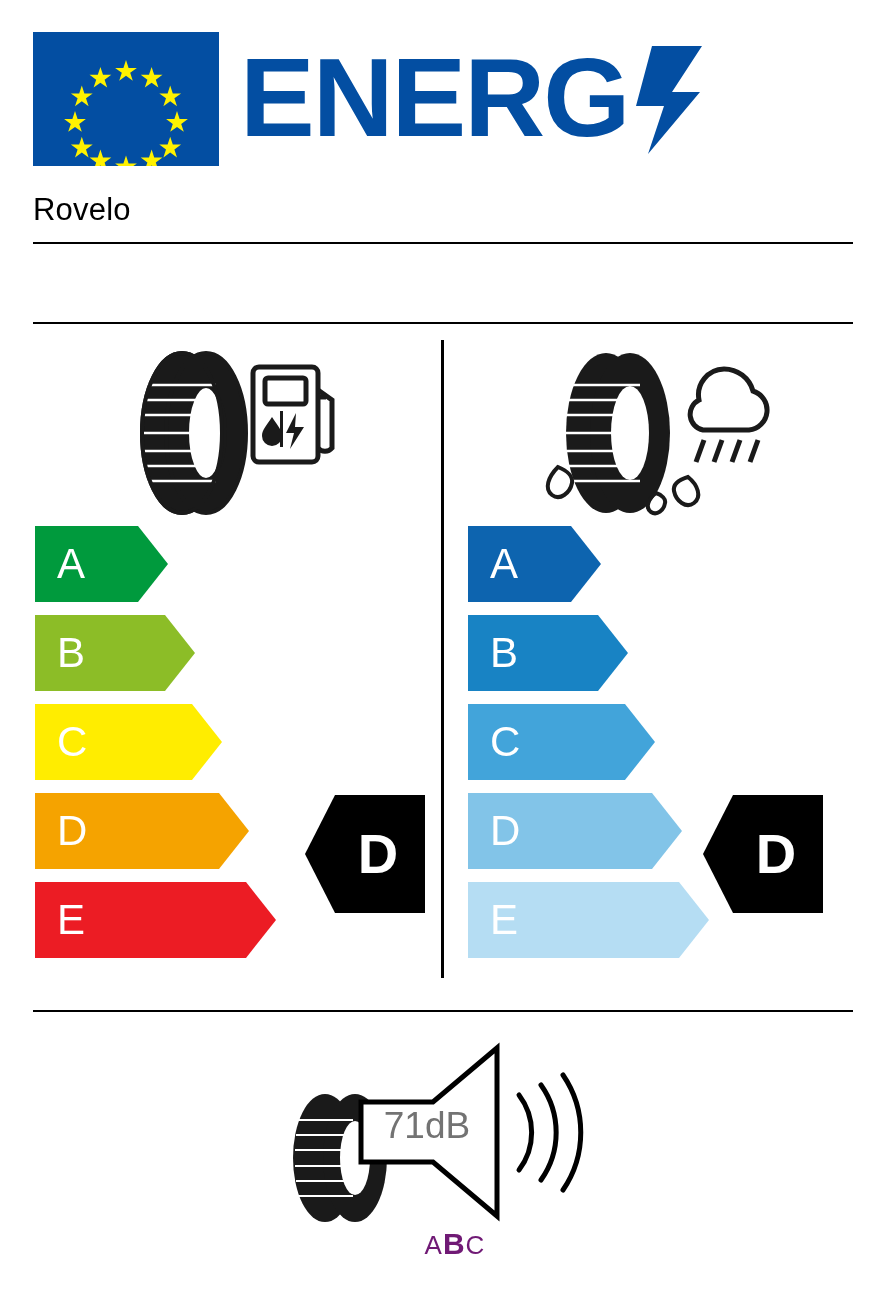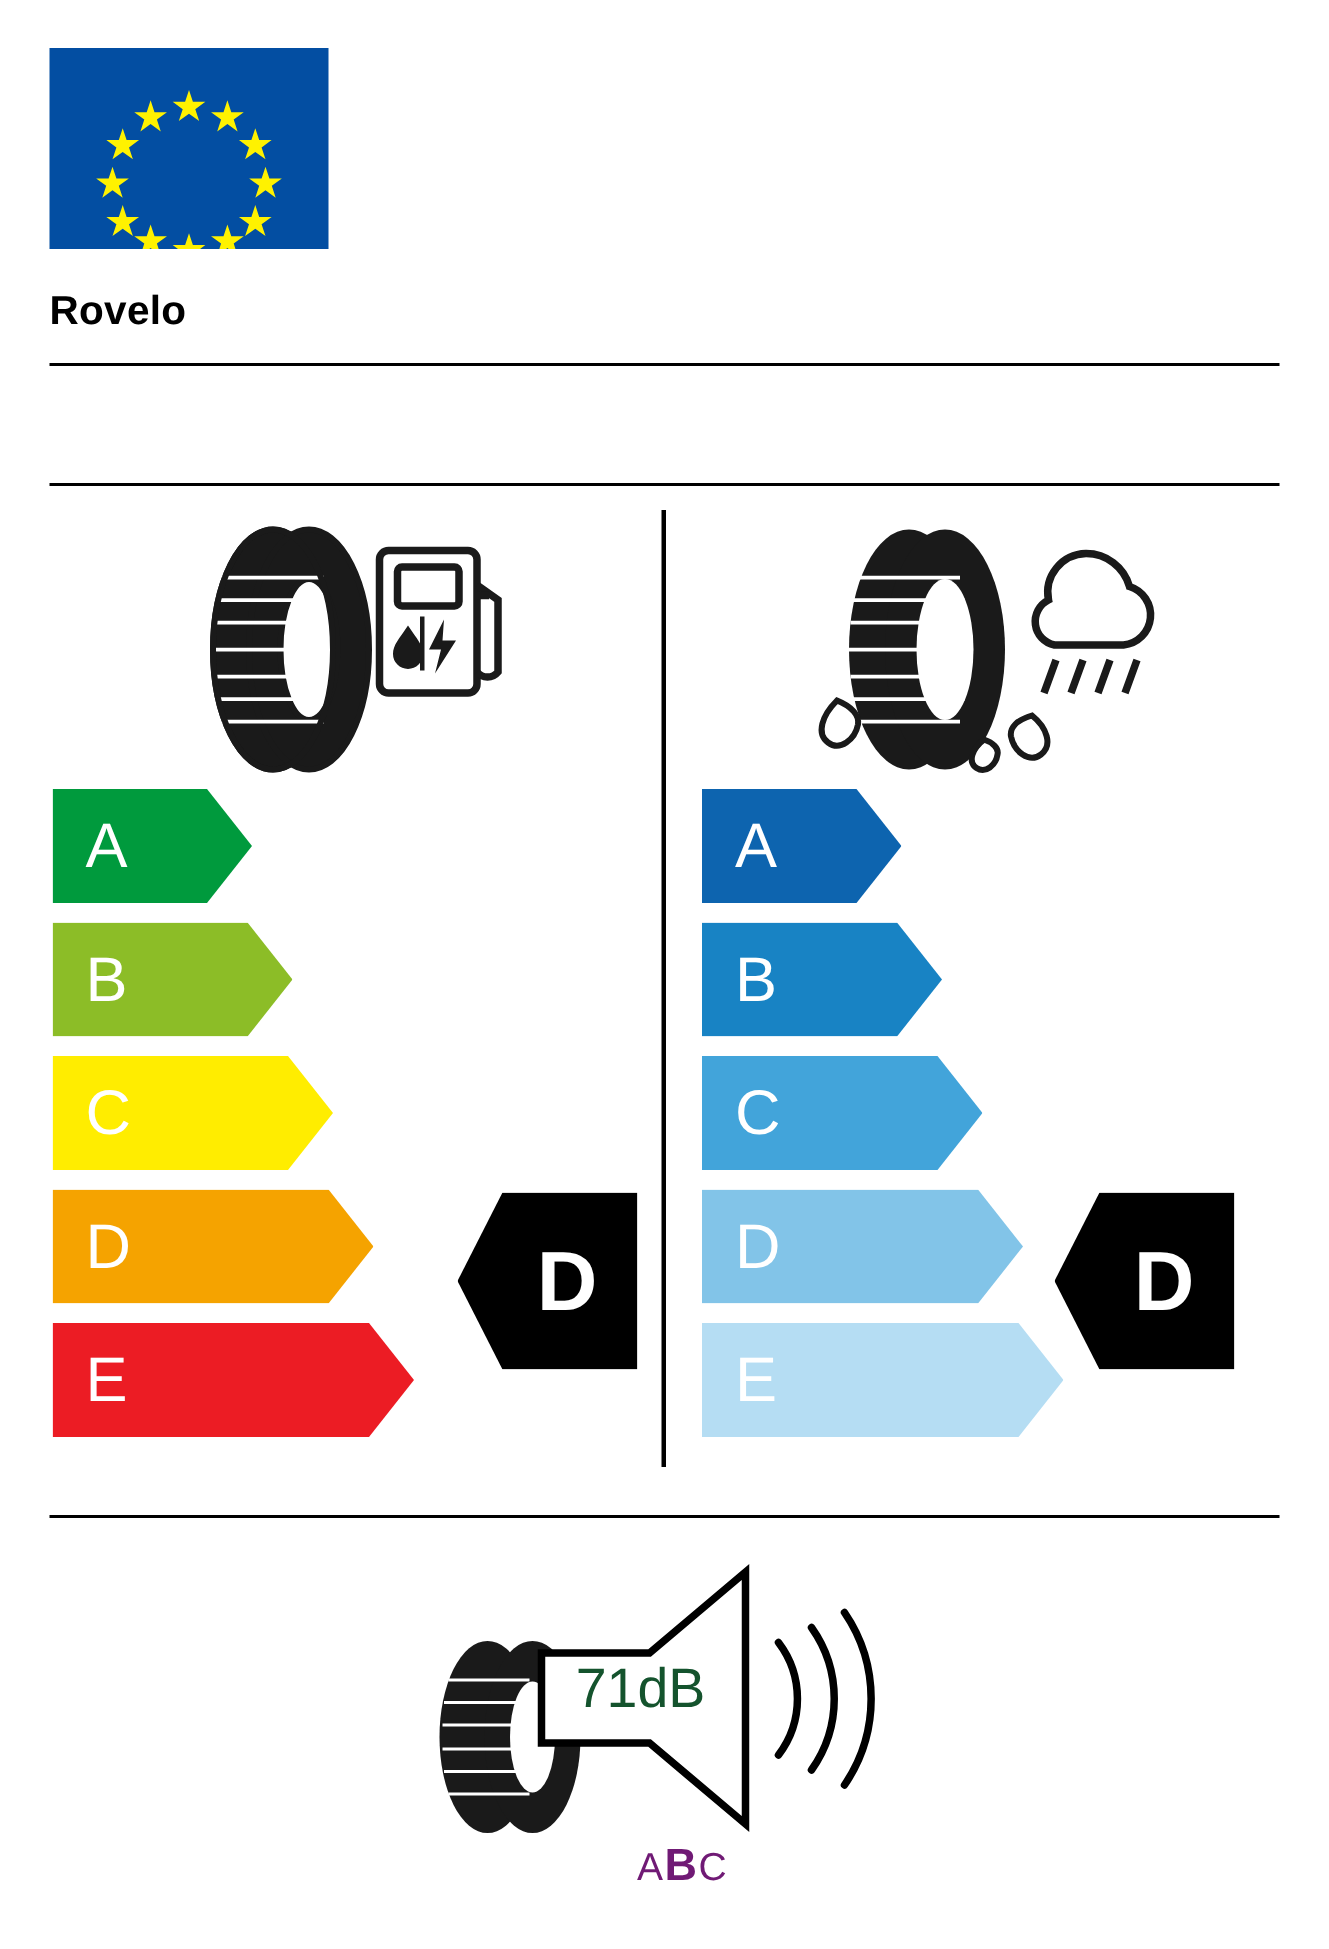--- a/index.html
+++ b/index.html
@@ -32,22 +32,22 @@
     position: absolute;
     left: 240px;
     top: 44px;
     width: 470px;
     height: 112px;
   }
   .brand {
     position: absolute;
     left: 33px;
     top: 192px;
-    font-size: 27px;
-    font-weight: bold;
+    font-size: 31px;
+    font-weight: normal;
     letter-spacing: 0.2px;
   }
 
   .rule {
     position: absolute;
     background: #000;
     height: 2px;
   }
   .rule-1 { left: 33px; top: 242px; width: 820px; }
   .rule-2 { left: 33px; top: 322px; width: 820px; }
@@ -129,21 +129,21 @@
   .icon-wet-tyre   { position: absolute; left: 528px; top: 345px; }
   .icon-noise      { position: absolute; left: 283px; top: 1040px; }
 
   .noise-db {
     position: absolute;
     left: 362px;
     top: 1105px;
     width: 130px;
     text-align: center;
     font-size: 37px;
-    color: #14532d;
+    color: #737373;
   }
   .noise-classes {
     position: absolute;
     left: 400px;
     top: 1227px;
     width: 110px;
     text-align: center;
     font-size: 26px;
     color: #701a75;
     letter-spacing: 1px;
@@ -169,20 +169,26 @@
         <polygon points="144,79.1 146.6,87 154.9,87 148.2,91.9 150.8,99.8 144,94.9 137.2,99.8 139.8,91.9 133.1,87 141.4,87"></polygon>
         <polygon points="48.8,104.7 51.4,112.6 59.7,112.6 53,117.5 55.6,125.4 48.8,120.5 42,125.4 44.6,117.5 37.9,112.6 46.2,112.6"></polygon>
         <polygon points="137.2,104.7 139.8,112.6 148.1,112.6 141.4,117.5 144,125.4 137.2,120.5 130.4,125.4 133,117.5 126.3,112.6 134.6,112.6"></polygon>
         <polygon points="67.4,117.6 70,125.5 78.3,125.5 71.6,130.4 74.2,138.3 67.4,133.4 60.6,138.3 63.2,130.4 56.5,125.5 64.8,125.5"></polygon>
         <polygon points="118.6,117.6 121.2,125.5 129.5,125.5 122.8,130.4 125.4,138.3 118.6,133.4 111.8,138.3 114.4,130.4 107.7,125.5 116,125.5"></polygon>
         <polygon points="93,123.5 95.6,131.4 103.9,131.4 97.2,136.3 99.8,144.2 93,139.3 86.2,144.2 88.8,136.3 82.1,131.4 90.4,131.4"></polygon>
       </g>
     </svg>
   </div>
 
+  <div class="energy-word">
+    <svg width="470" height="112" viewBox="0 0 470 112">
+      <text x="0" y="92" font-family="'Liberation Sans', sans-serif" font-size="112" font-weight="bold" fill="#034EA2" letter-spacing="-2">ENERG</text>
+      <polygon points="412,2 462,2 432,48 460,48 408,110 424,62 396,62" fill="#034EA2"></polygon>
+    </svg>
+  </div>
 
   <div class="brand">Rovelo</div>
 
   <div class="rule rule-1"></div>
   <div class="rule rule-2"></div>
   <div class="vsep"></div>
   <div class="rule rule-3"></div>
 
   <div class="icon-fuel-tyre">
     <svg width="220" height="175" viewBox="0 0 220 175">

